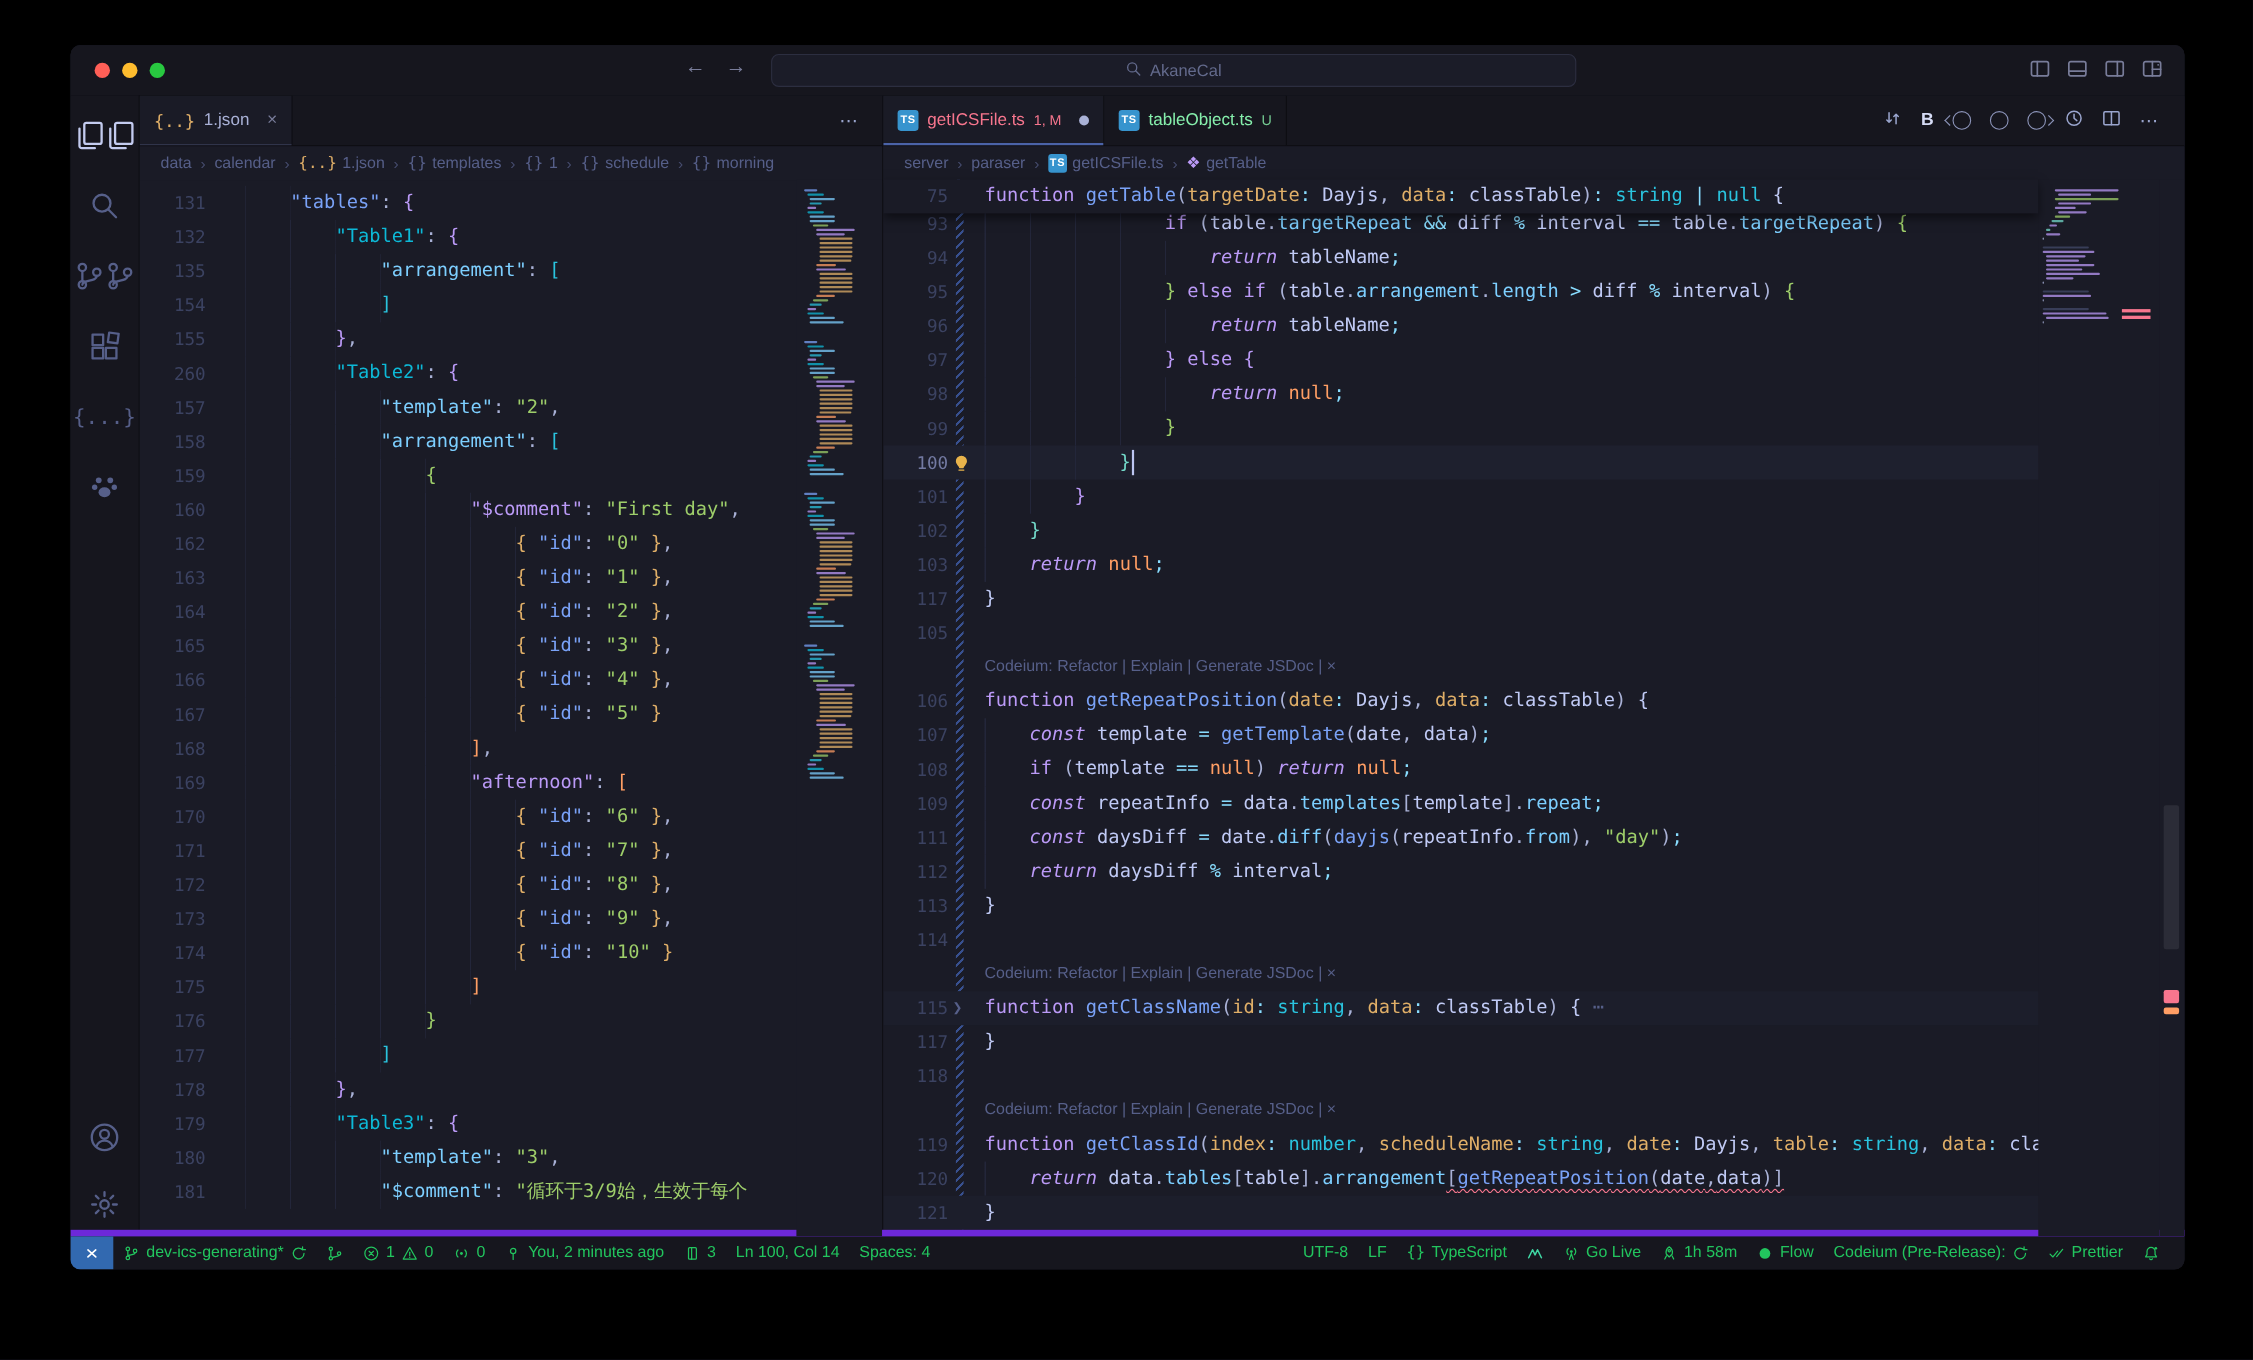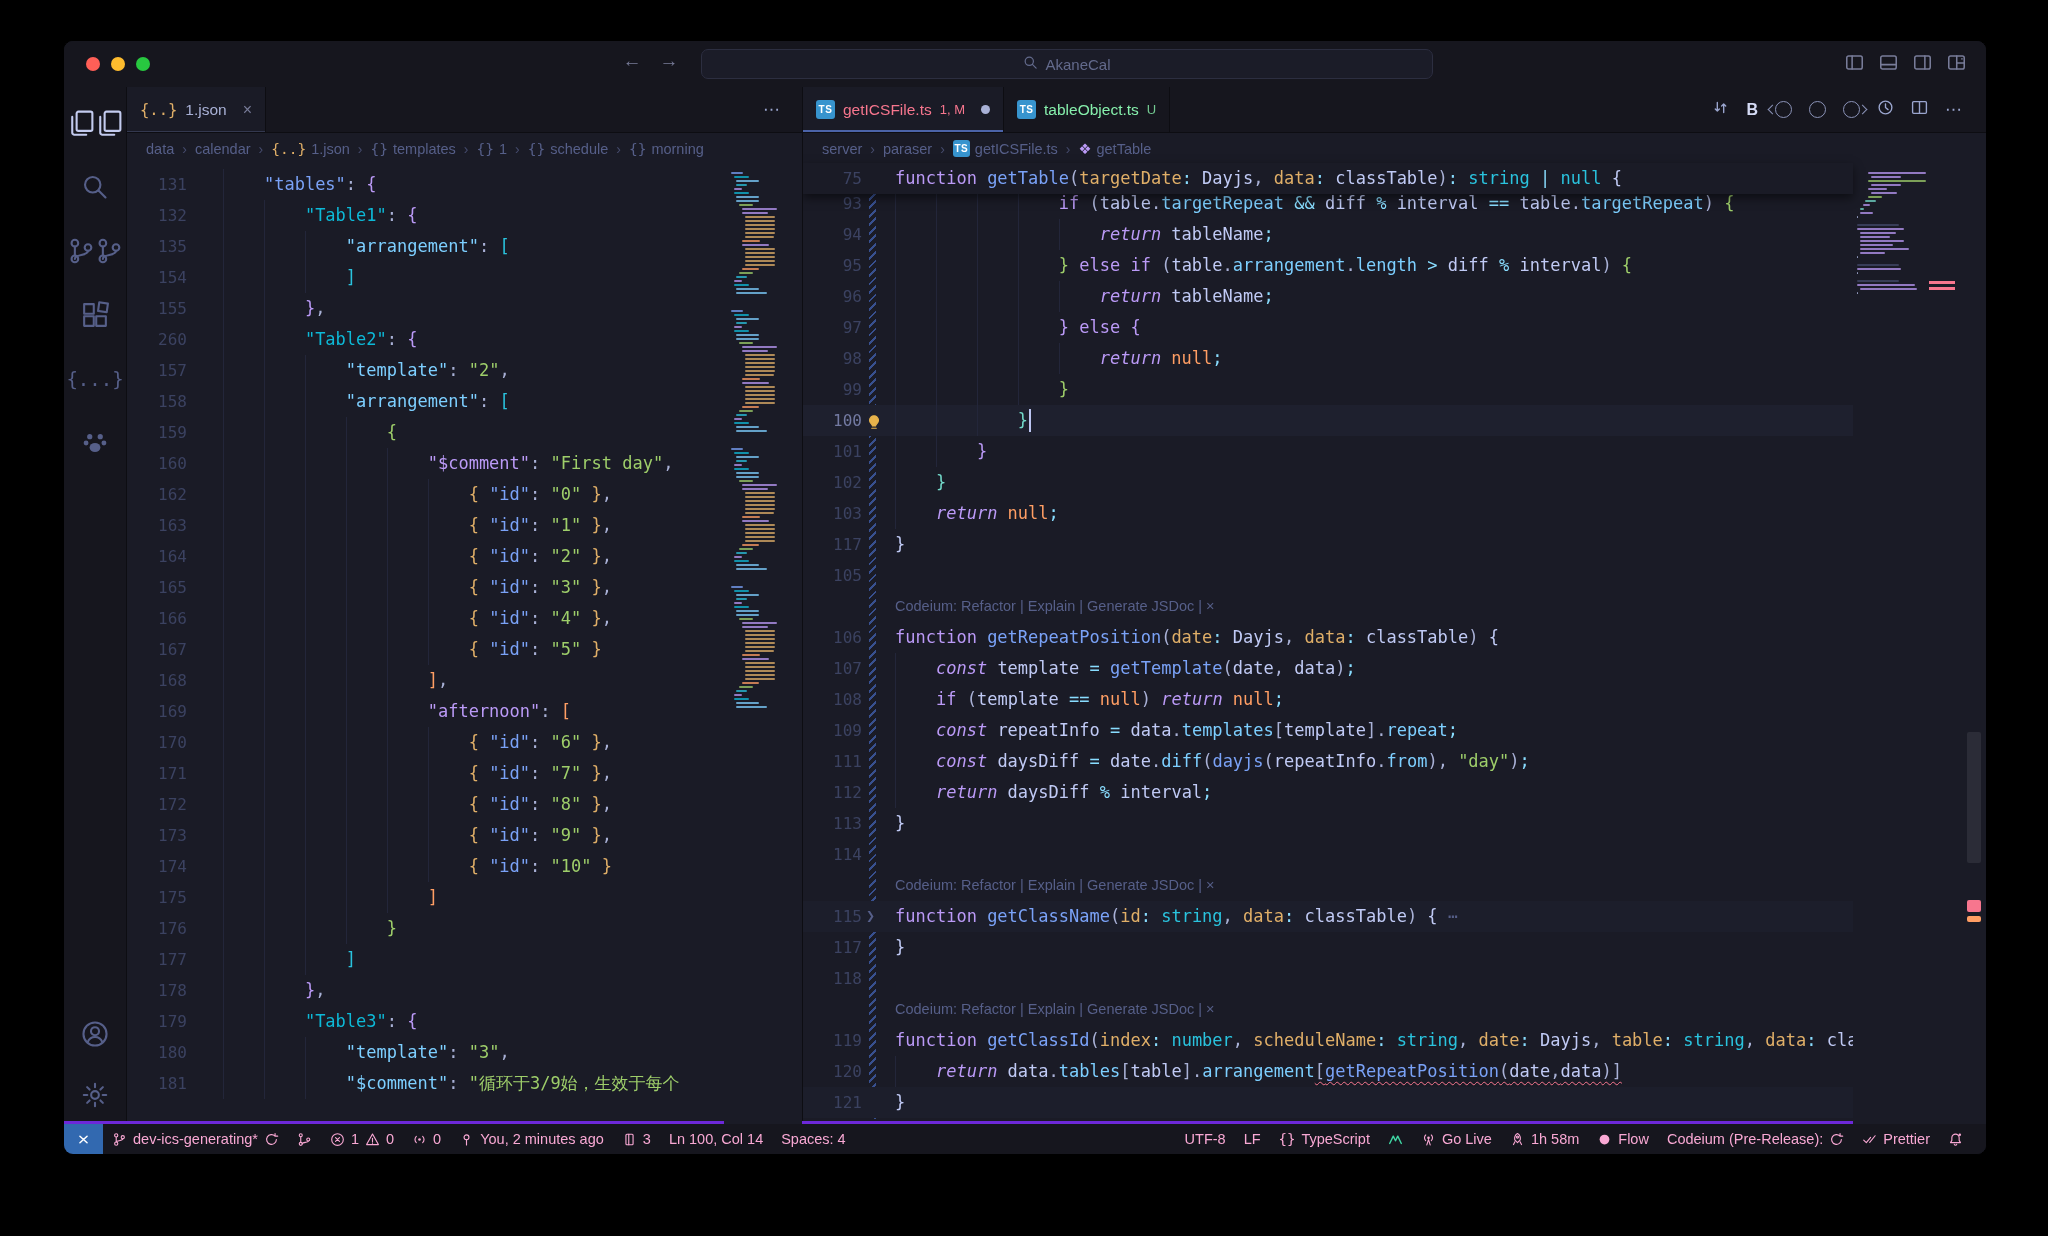--- a/index.html
+++ b/index.html
@@ -82,21 +82,21 @@
   .tk-kw{color:#bb9af7}.tk-kwi{color:#bb9af7;font-style:italic}
   .tk-fn{color:#7aa2f7}.tk-param{color:#e0af68}.tk-type{color:#2ac3de}.tk-ctype{color:#c0caf5}
   .tk-var{color:#c0caf5}.tk-prop{color:#7dcfff}.tk-op{color:#89ddff}.tk-p{color:#a9b1d6}
   .tk-semi{color:#89ddff}.tk-str{color:#9ece6a}.tk-null{color:#ff9e64}
   .tk-kj1{color:#7aa2f7}.tk-kj2{color:#0db9d7}.tk-kj3{color:#7dcfff}.tk-kj4{color:#bb9af7}
   .tk-bp{color:#bb9af7}.tk-bt{color:#2ac3de}.tk-bt2{color:#73daca}.tk-bg{color:#9ece6a}
   .tk-bo{color:#ff9e64}.tk-bgold{color:#e0af68}.tk-b0{color:#c0caf5}.tk-dots{color:#565f89}
   .sq{text-decoration:underline wavy #f7768e 1px;text-underline-offset:4px}
   
   .statusbar{position:absolute;left:0;right:0;bottom:0;height:30px;background:#16161e;
-             border-top:3px solid #6d28d9;display:flex;align-items:flex-end;font-size:14.5px;color:#f9a8d4}
+             border-top:6px solid #6d28d9;display:flex;align-items:flex-end;font-size:14.5px;color:#22c55e}
   .sb-left{display:flex;align-items:center;height:100%}
   .sb-right{margin-left:auto;display:flex;align-items:center;height:100%;padding-right:14px}
   .sb-item{display:flex;align-items:center;gap:6px;padding:0 9px;height:100%;white-space:nowrap}
   .sb-item.remote{background:#3269b0;color:#fff;padding:0 12px}
 </style>
 </head>
 <body>
 
 <div class="window">
 

